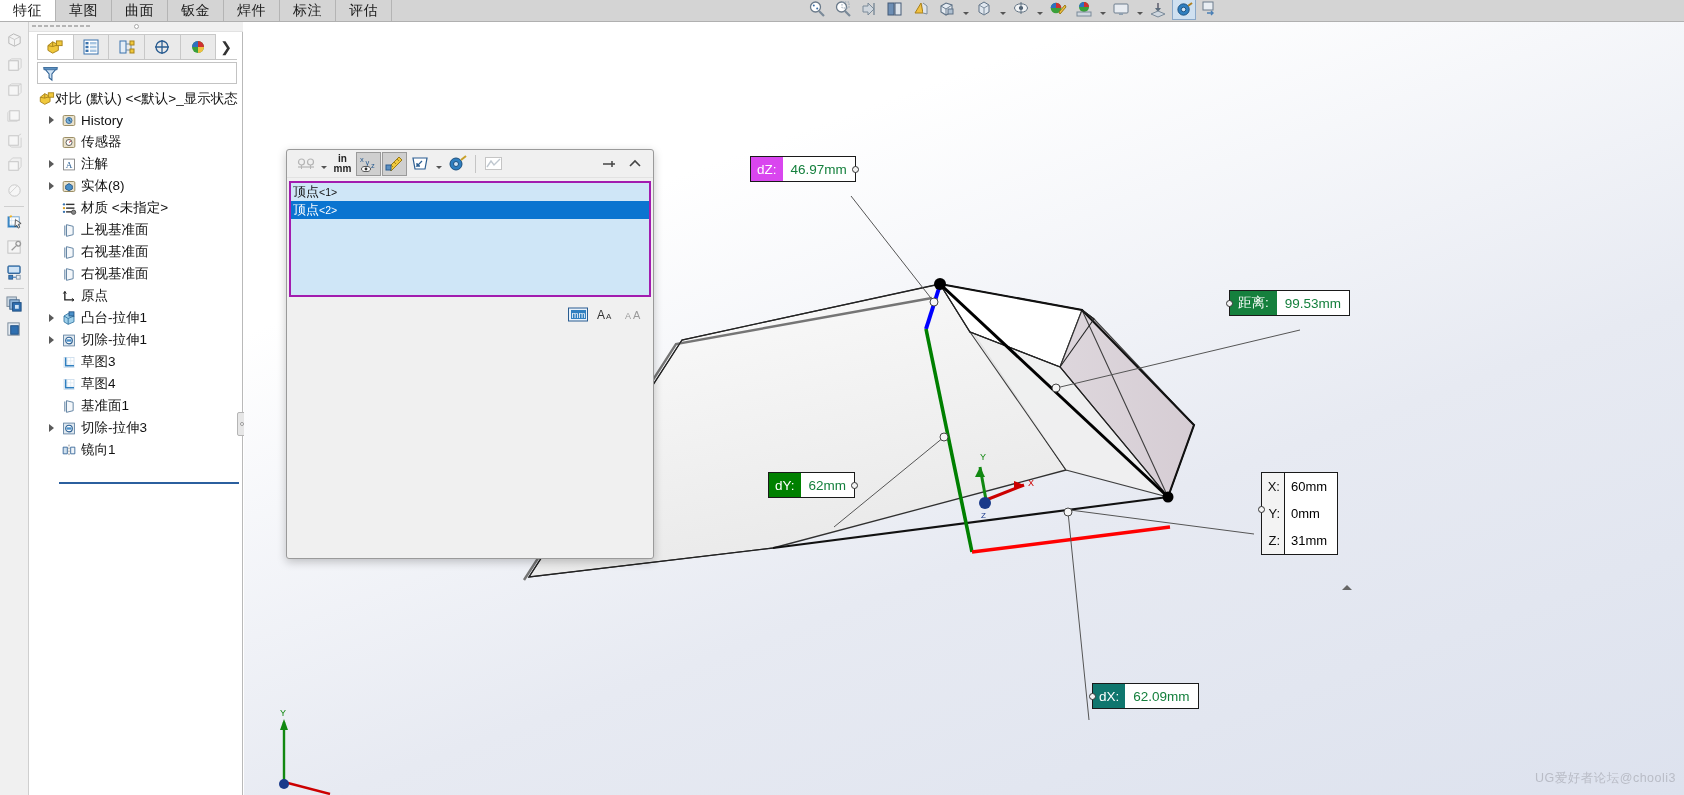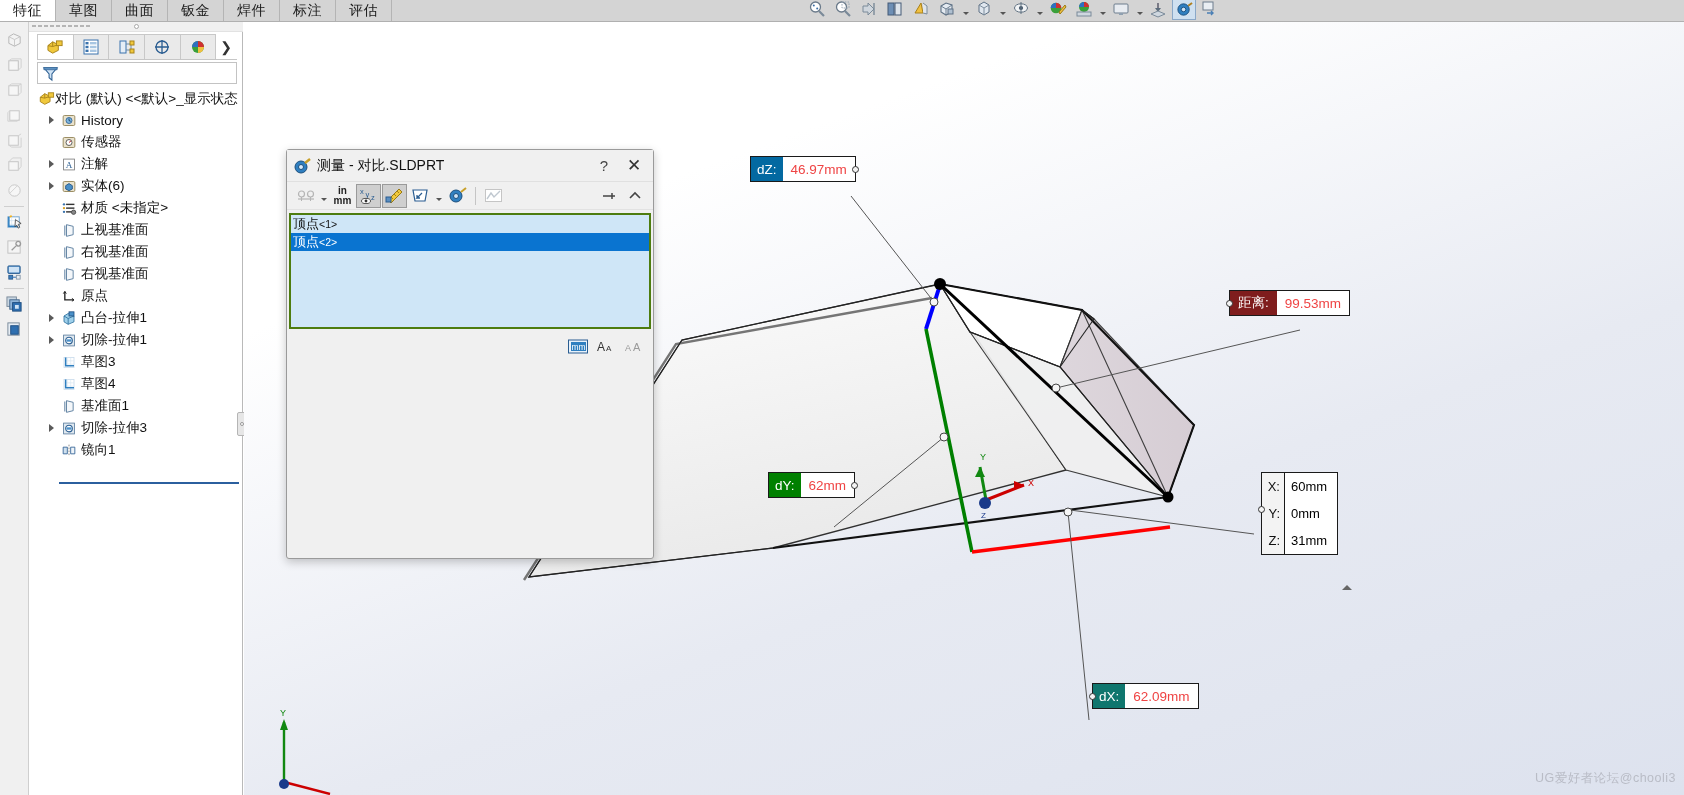--- a/index.html
+++ b/index.html
@@ -136,26 +136,26 @@
   .callout {
     position:absolute; display:flex; align-items:stretch;
     border:1px solid #1a1a1a; background:#fff; height:26px;
     font-size:13.5px; z-index:20;
   }
   .callout .ck {
     display:flex;align-items:center;justify-content:center;
     padding:0 6px; font-weight:500; color:#fff; min-width:28px;
   }
   .callout .cv {
-    display:flex;align-items:center; padding:0 8px; background:#fff; color:#ef4444;
-  }
-  .callout.k-blue .ck { background:#0369a1; }
+    display:flex;align-items:center; padding:0 8px; background:#fff; color:#15803d;
+  }
+  .callout.k-blue .ck { background:#d946ef; }
   .callout.k-green .ck { background:#008000; }
   .callout.k-red .ck   { background:#0f766e; }
-  .callout.k-black .ck { background:#7f1d1d; padding:0 8px; }
+  .callout.k-black .ck { background:#15803d; padding:0 8px; }
   .callout .anchor {
     position:absolute; width:7px; height:7px; border:1px solid #333; border-radius:50%;
     background:#f3f3f3;
   }
 
   .xyzbox {
     position:absolute; border:1px solid #1a1a1a; background:#f3f3f3;
     width:77px; z-index:20; font-size:13px;
   }
   .xyzbox .row { display:flex; height:27px; align-items:center; }
@@ -187,21 +187,21 @@
   }
   .md-tb-btn { width:25px;height:24px;display:flex;align-items:center;justify-content:center;border:1px solid transparent; }
   .md-tb-btn.on { background:#cfcfcf; border:1px solid #9a9a9a; }
   .md-tb-arrow { width:10px;height:24px;display:flex;align-items:flex-end;justify-content:center;padding-bottom:7px; }
   .md-tb-arrow i { width:0;height:0;border-left:3px solid transparent;border-right:3px solid transparent;border-top:3.5px solid #555; }
   .md-tb-sep { width:1px;height:18px;background:#c5c5c5;margin:0 4px; }
   .md-tb-spacer { flex:1; }
   .md-unit { display:flex;flex-direction:column;align-items:center;justify-content:center;width:24px;height:24px;line-height:10px;font-size:10px;font-weight:bold;color:#222; }
 
   .md-selbox {
-    margin:3px 2px 0 2px; height:116px; border:2px solid #4d7c0f; background:#cfe6f7;
+    margin:3px 2px 0 2px; height:116px; border:2px solid #a21caf; background:#cfe6f7;
     overflow:hidden;
   }
   .md-sel-item { height:18px; display:flex; align-items:center; padding-left:2px; font-size:13px; }
   .md-sel-item.alt { background:#cfe6f7; color:#111; }
   .md-sel-item.selected { background:#0a74d0; color:#ffffff; }
   .md-sel-item .sup { font-size:10.5px; }
 
   .md-results-tools {
     display:flex; justify-content:flex-end; align-items:center; gap:6px;
     padding:6px 8px 0 0; height:28px;
@@ -571,21 +571,21 @@
       <div class="tr-row" style="padding-left:10px">
         <span class="tr-exp">
             <i></i>
           </span>
         <span class="tr-ico">
           <svg width="16" height="15" viewBox="0 0 18 18">
               <rect x="2" y="3" width="14" height="12" rx="1.5" fill="#e9e2cc" stroke="#8a7a4a"></rect>
               <path d="M5 8 L9 5.5 L13 8 L13 12 L9 14 L5 12 Z" fill="#4a90c8" stroke="#1f4f82"></path>
             </svg>
         </span>
-        <span class="tr-lbl">实体(6)</span>
+        <span class="tr-lbl">实体(8)</span>
       </div>
 
       <div class="tr-row" style="padding-left:10px">
         <span class="tr-exp"></span>
         <span class="tr-ico">
           <svg width="16" height="15" viewBox="0 0 18 18">
             <circle cx="3" cy="4" r="1.4" fill="#3a73ad"></circle>
               <rect x="5.5" y="3.2" width="10" height="1.7" fill="#333"></rect>
             <circle cx="3" cy="8.5" r="1.4" fill="#d8a020"></circle>
               <rect x="5.5" y="7.7" width="10" height="1.7" fill="#333"></rect>
@@ -873,30 +873,20 @@
       <div class="rv">31mm</div>
     </div>
     <span class="anchor" style="position:absolute; left:-4px; top:33px; width:7px;height:7px;border:1px solid #333;border-radius:50%;background:#f3f3f3;"></span>
     <div class="xyz-collapse">
         <i></i>
       </div>
   </div>
 
   <div class="measure-dlg">
 
-    <div class="md-title">
-      <svg width="18" height="18" viewBox="0 0 18 18">
-        <circle cx="8" cy="10" r="6" fill="#2f7fc0" stroke="#1c4f7d"></circle>
-        <circle cx="8" cy="10" r="2.5" fill="#d8ecfb" stroke="#1c4f7d"></circle>
-        <path d="M12 6 L17 2" stroke="#c8a02a" stroke-width="2.4"></path>
-      </svg>
-      <span class="t">测量 - 对比.SLDPRT</span>
-      <span class="md-help">?</span>
-      <span class="md-close">✕</span>
-    </div>
 
     <div class="md-toolbar">
       <div class="md-tb-btn">
         <svg width="18" height="16" viewBox="0 0 18 16">
           <circle cx="4.5" cy="6" r="3" fill="none" stroke="#b5b5b5" stroke-width="1.2"></circle>
           <circle cx="13.5" cy="6" r="3" fill="none" stroke="#b5b5b5" stroke-width="1.2"></circle>
           <path d="M1 11 L17 11" stroke="#b5b5b5" stroke-width="1.2"></path>
           <path d="M4.5 9 L4.5 13 M13.5 9 L13.5 13" stroke="#b5b5b5" stroke-width="1"></path>
         </svg>
       </div>

